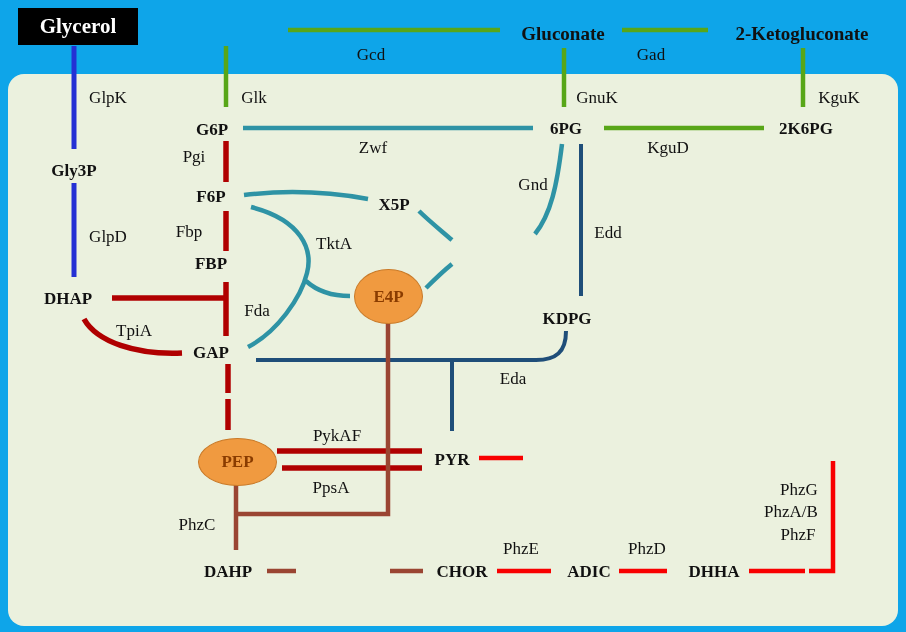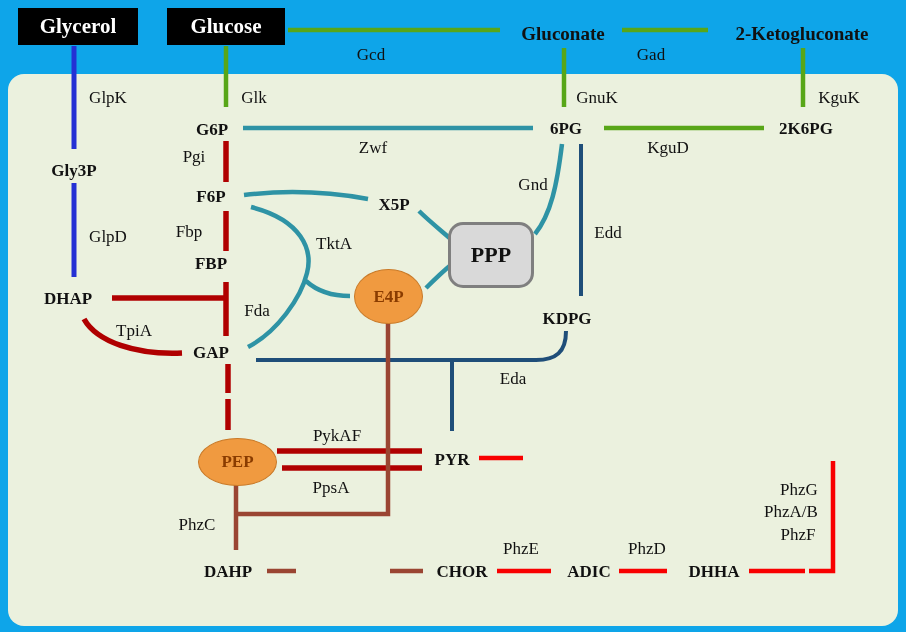--- a/index.html
+++ b/index.html
@@ -124,23 +124,21 @@
     <g>
       <path class="sp" d="M479 458H523" marker-end="url(#mp)"></path>
       <path class="sp" d="M497 571H551" marker-end="url(#mp)"></path>
       <path class="sp" d="M619 571H667" marker-end="url(#mp)"></path>
       <path class="sp" d="M749 571H805" marker-end="url(#mp)"></path>
       <path class="sp" d="M809 571H833V461" marker-end="url(#mp)"></path>
     </g>
   </svg>
 
   <div class="src" style="left:18px;top:8px;width:120px;height:37px">Glycerol</div>
-  <div class="src" style="left:167px;top:8px;width:118px;height:37px">Glucose</div>
 
-  <div class="hub" style="left:448px;top:222px;width:80px;height:60px">PPP</div>
 
   <div class="ell" style="left:198px;top:438px;width:77px;height:46px">PEP</div>
   <div class="ell" style="left:354px;top:269px;width:67px;height:53px">E4P</div>
 
   <div class="met2" style="left:563px;top:33px">Gluconate</div>
   <div class="met2" style="left:802px;top:33px">2-Ketogluconate</div>
   <div class="met" style="left:74px;top:170px">Gly3P</div>
   <div class="met" style="left:68px;top:298px">DHAP</div>
   <div class="met" style="left:212px;top:129px">G6P</div>
   <div class="met" style="left:211px;top:196px">F6P</div>

